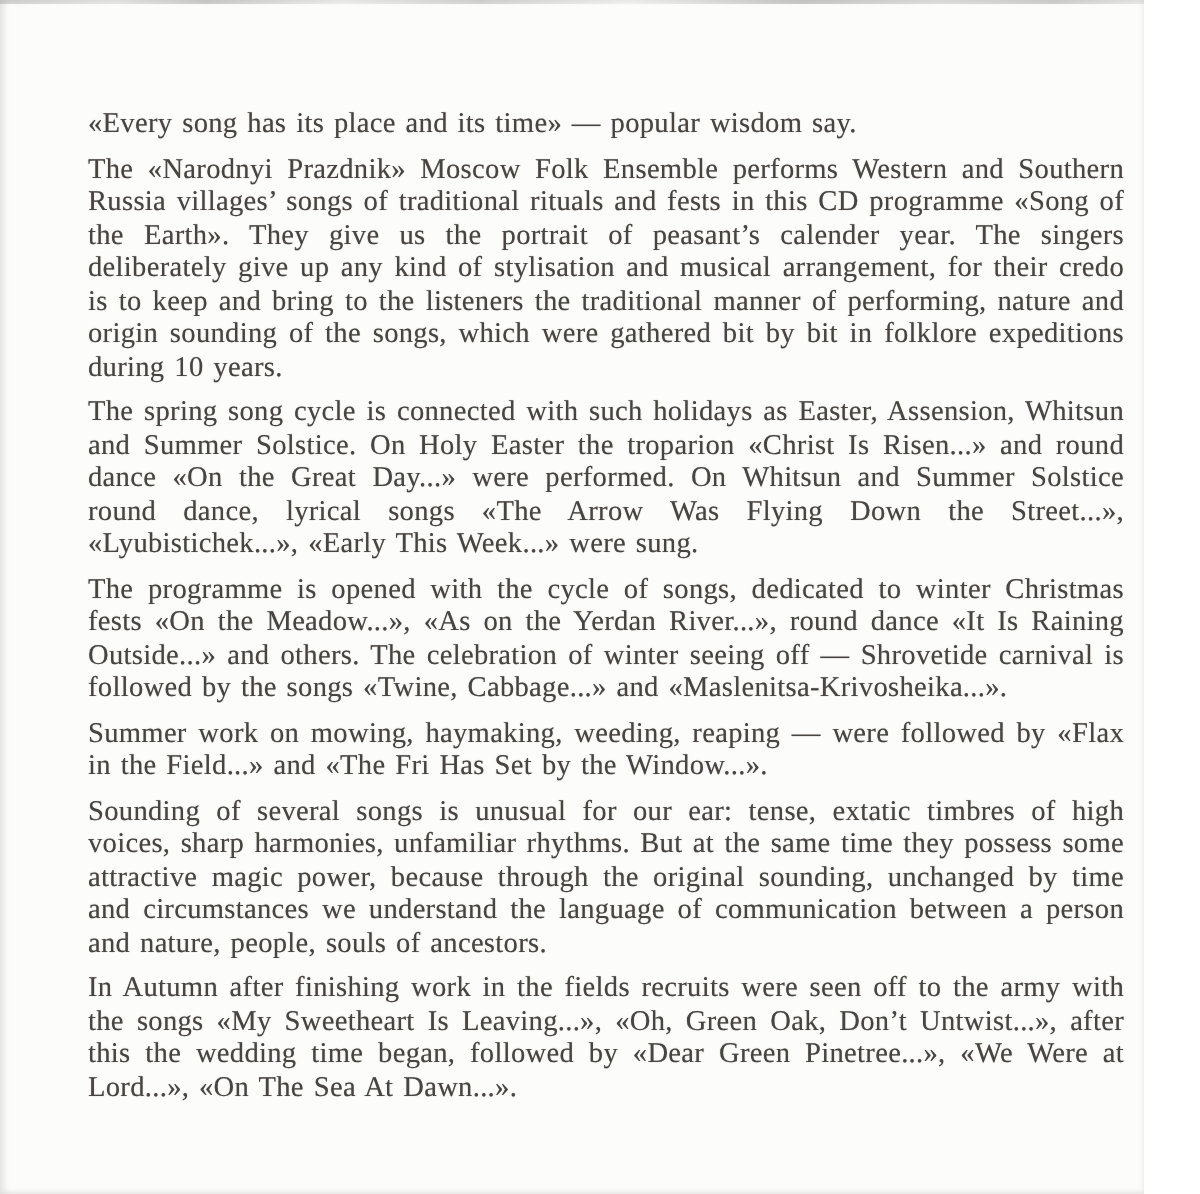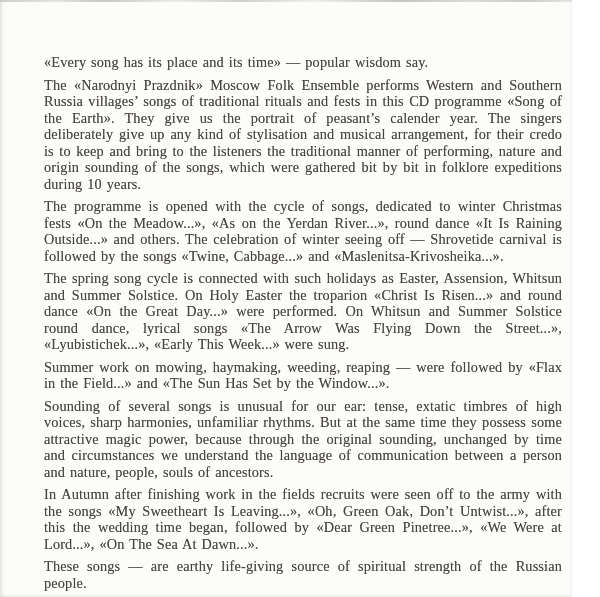--- a/index.html
+++ b/index.html
@@ -53,20 +53,19 @@
     text-shadow: 0 0 0.5px rgba(90, 84, 78, 0.55);
   }
 </style>
 </head>
 <body>
 
 <div class="scan-page">
   <div class="text-block">
     <p>«Every song has its place and its time»  —  popular wisdom say.</p>
     <p>The «Narodnyi Prazdnik» Moscow Folk Ensemble  performs Western and Southern Russia villages’ songs of traditional rituals and fests in this CD programme «Song of the Earth». They give us the portrait of peasant’s calender year. The singers deliberately give up any kind of stylisation and musical arrangement, for their credo is to keep and bring to the listeners the traditional manner of performing, nature and origin sounding of the songs, which were gathered bit by bit  in folklore expeditions during 10 years.</p>
+    <p>The spring song cycle is connected with such holidays as Easter, Assension, Whitsun and Summer Solstice. On Holy Easter the troparion «Christ Is Risen...» and round dance «On the Great Day...» were performed. On Whitsun and Summer Solstice round dance, lyrical songs «The Arrow Was Flying Down the Street...», «Lyubistichek...», «Early This Week...» were sung.</p>
     <p>The programme is opened with the cycle of songs, dedicated to winter Christmas fests «On the Meadow...», «As on the Yerdan River...», round dance «It Is Raining Outside...» and others. The celebration of winter seeing off  —  Shrovetide carnival is followed by the songs «Twine, Cabbage...» and «Maslenitsa-Krivosheika...».</p>
-    <p>The spring song cycle is connected with such holidays as Easter, Assension, Whitsun and Summer Solstice. On Holy Easter the troparion «Christ Is Risen...» and round dance «On the Great Day...» were performed. On Whitsun and Summer Solstice round dance, lyrical songs «The Arrow Was Flying Down the Street...», «Lyubistichek...», «Early This Week...» were sung.</p>
-    <p>Summer work on mowing, haymaking, weeding, reaping  —  were followed by «Flax in the Field...» and «The Sun Has Set by the Window...».</p>
+    <p>Summer work on mowing, haymaking, weeding, reaping  —  were followed by «Flax in the Field...» and «The Fri Has Set by the Window...».</p>
     <p>Sounding of several songs is unusual for our ear: tense, extatic timbres of high voices, sharp harmonies, unfamiliar rhythms. But at the same time they possess some attractive magic power, because through the original sounding, unchanged by time and circumstances we understand the language of communication between a person and nature, people, souls of ancestors.</p>
     <p>In Autumn after finishing work in the fields recruits were seen off to the army with the songs «My Sweetheart Is Leaving...», «Oh, Green Oak, Don’t Untwist...», after this the wedding time began, followed by «Dear Green Pinetree...», «We Were at Lord...», «On The Sea At Dawn...».</p>
-    <p>These songs  —  are earthy life-giving source of spiritual strength of the Russian people.</p>
   </div>
 </div>
 
 </body></html>

